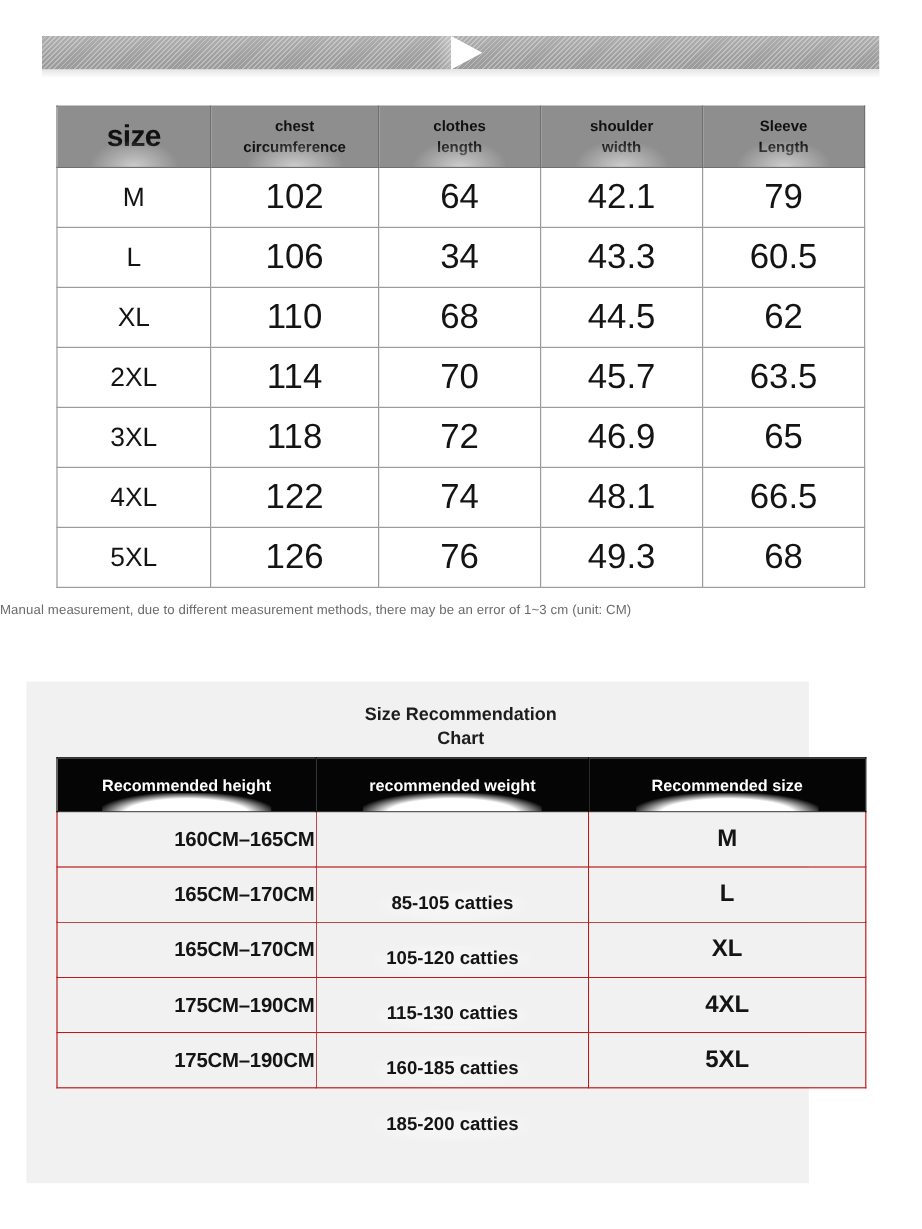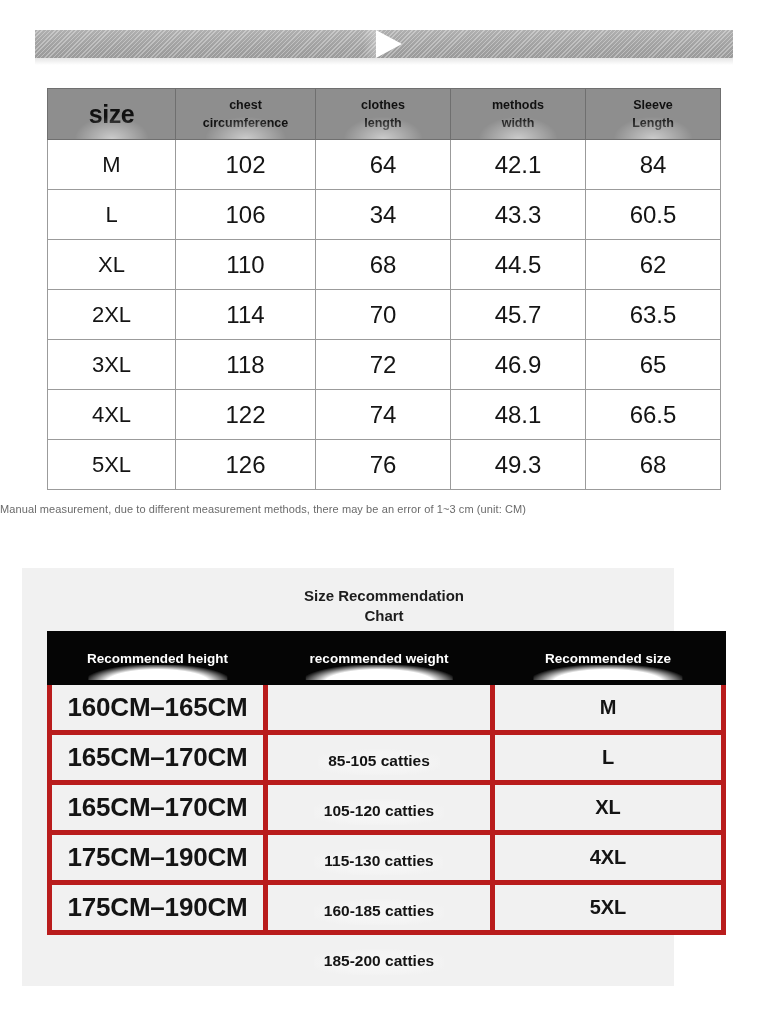--- a/index.html
+++ b/index.html
@@ -124,21 +124,21 @@
     background: radial-gradient(ellipse at 50% 100%, rgba(255,255,255,0.55) 0%, rgba(255,255,255,0) 72%);
     pointer-events: none;
   }
   .size-table thead td.h-size {
     font-size: 25px;
     font-weight: 700;
     letter-spacing: -0.5px;
   }
   .size-table tbody td {
     height: 47px;
-    font-size: 24px;
+    font-size: 29px;
     font-weight: 400;
     color: #141414;
   }
   .size-table tbody td.c-size { font-size: 22px; }
 
   .col-1 { width: 128px; }
   .col-2 { width: 140px; }
   .col-3 { width: 135px; }
   .col-4 { width: 135px; }
   .col-5 { width: 135px; }
@@ -179,21 +179,21 @@
     position: absolute;
     left: 25px;
     top: 63px;
     width: 674px;
     border-collapse: collapse;
     table-layout: fixed;
   }
   .rec-table td {
     text-align: center;
     vertical-align: middle;
-    border: 5px solid #b91c1c;
+    border: 1px solid #b91c1c;
     background: #f1f1f1;
   }
   .rec-table thead td {
     background: #050505;
     border-color: #050505;
     color: #ffffff;
     height: 44px;
     font-size: 13.5px;
     font-weight: 700;
     position: relative;
@@ -211,21 +211,21 @@
     background: radial-gradient(ellipse at 50% 115%, #ffffff 0%, #ffffff 52%, rgba(255,255,255,0) 76%);
     pointer-events: none;
   }
   .rec-table tbody td {
     height: 43px;
     font-size: 19px;
     font-weight: 700;
     color: #141414;
     position: relative;
   }
-  .rec-table tbody td.cell-height { font-size: 26px; letter-spacing: -0.2px; }
+  .rec-table tbody td.cell-height { font-size: 17px; letter-spacing: -0.2px; text-align: right; }
   .rec-table tbody td.cell-size { font-size: 20px; }
 
   
   .rec-table tbody td.cell-weight {
     font-size: 0;
     overflow: visible;
   }
   .rec-table tbody td.cell-weight .catties {
     position: absolute;
     left: 50%;
@@ -267,36 +267,36 @@
       <td class="h-size">size</td>
       <td>
         <span>chest</span><br>
         <span>circumference</span>
       </td>
       <td>
         <span>clothes</span><br>
         <span>length</span>
       </td>
       <td>
-        <span>methods</span><br>
+        <span>shoulder</span><br>
         <span>width</span>
       </td>
       <td>
         <span>Sleeve</span><br>
         <span>Length</span>
       </td>
     </tr>
   </thead>
   <tbody id="size-table-body">
       <tr>
         <td class="c-size">M</td>
         <td>102</td>
         <td>64</td>
         <td>42.1</td>
-        <td>84</td>
+        <td>79</td>
       </tr>
       <tr>
         <td class="c-size">L</td>
         <td>106</td>
         <td>34</td>
         <td>43.3</td>
         <td>60.5</td>
       </tr>
       <tr>
         <td class="c-size">XL</td>

